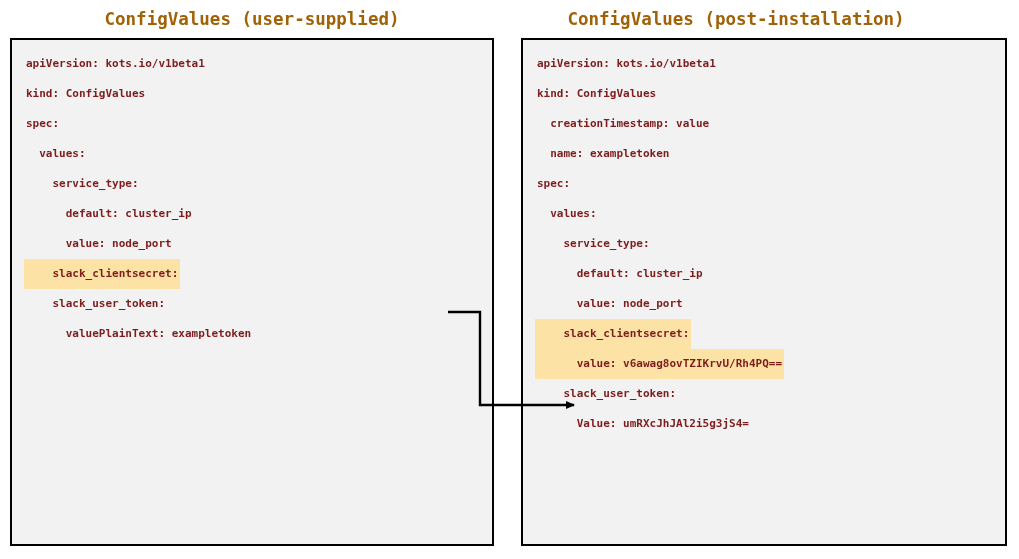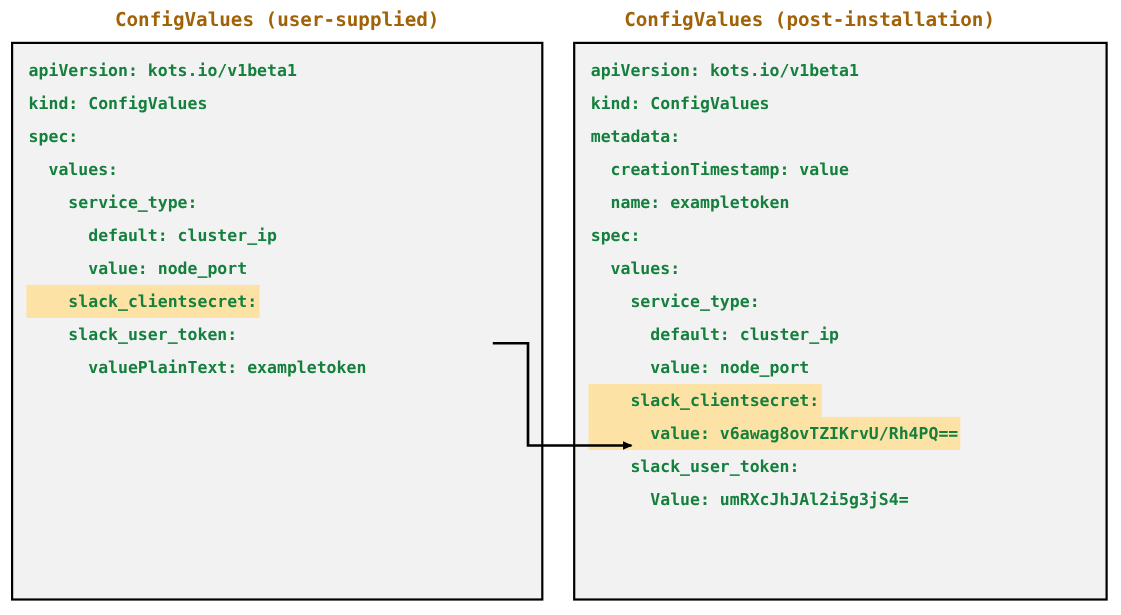--- a/index.html
+++ b/index.html
@@ -55,23 +55,23 @@
     top: 0;
     padding: 9px 0 0 0;
     width: 100%;
   }
 
   .code-line {
     height: 30px;
     line-height: 30px;
     white-space: pre;
     font-family: "DejaVu Sans Mono", "Liberation Mono", monospace;
-    font-size: 15px;
+    font-size: 11px;
     font-weight: bold;
-    color: #15803d;
+    color: #7f1d1d;
     padding-left: 12px;
     box-sizing: border-box;
   }
   .code-line .txt {
     display: inline-block;
     padding: 0 2px;
   }
   .code-line.hl .txt {
     background: #fde2a5;
   }
@@ -107,21 +107,20 @@
         <div class="code-line hl"><span class="txt" style="background: rgb(253, 226, 165);">    slack_clientsecret:</span></div>
         <div class="code-line"><span class="txt">    slack_user_token:</span></div>
         <div class="code-line"><span class="txt">      valuePlainText: exampletoken</span></div>
       </div>
   </div>
 
   <div class="panel" id="panel-right" style="background: rgb(242, 242, 242); border-color: rgb(0, 0, 0);">
     <div class="code-block" id="code-right">
         <div class="code-line"><span class="txt">apiVersion: kots.io/v1beta1</span></div>
         <div class="code-line"><span class="txt">kind: ConfigValues</span></div>
-        <div class="code-line"><span class="txt">metadata:</span></div>
         <div class="code-line"><span class="txt">  creationTimestamp: value</span></div>
         <div class="code-line"><span class="txt">  name: exampletoken</span></div>
         <div class="code-line"><span class="txt">spec:</span></div>
         <div class="code-line"><span class="txt">  values:</span></div>
         <div class="code-line"><span class="txt">    service_type:</span></div>
         <div class="code-line"><span class="txt">      default: cluster_ip</span></div>
         <div class="code-line"><span class="txt">      value: node_port</span></div>
         <div class="code-line hl"><span class="txt" style="background: rgb(253, 226, 165);">    slack_clientsecret:</span></div>
         <div class="code-line hl"><span class="txt" style="background: rgb(253, 226, 165);">      value: v6awag8ovTZIKrvU/Rh4PQ==</span></div>
         <div class="code-line"><span class="txt">    slack_user_token:</span></div>

